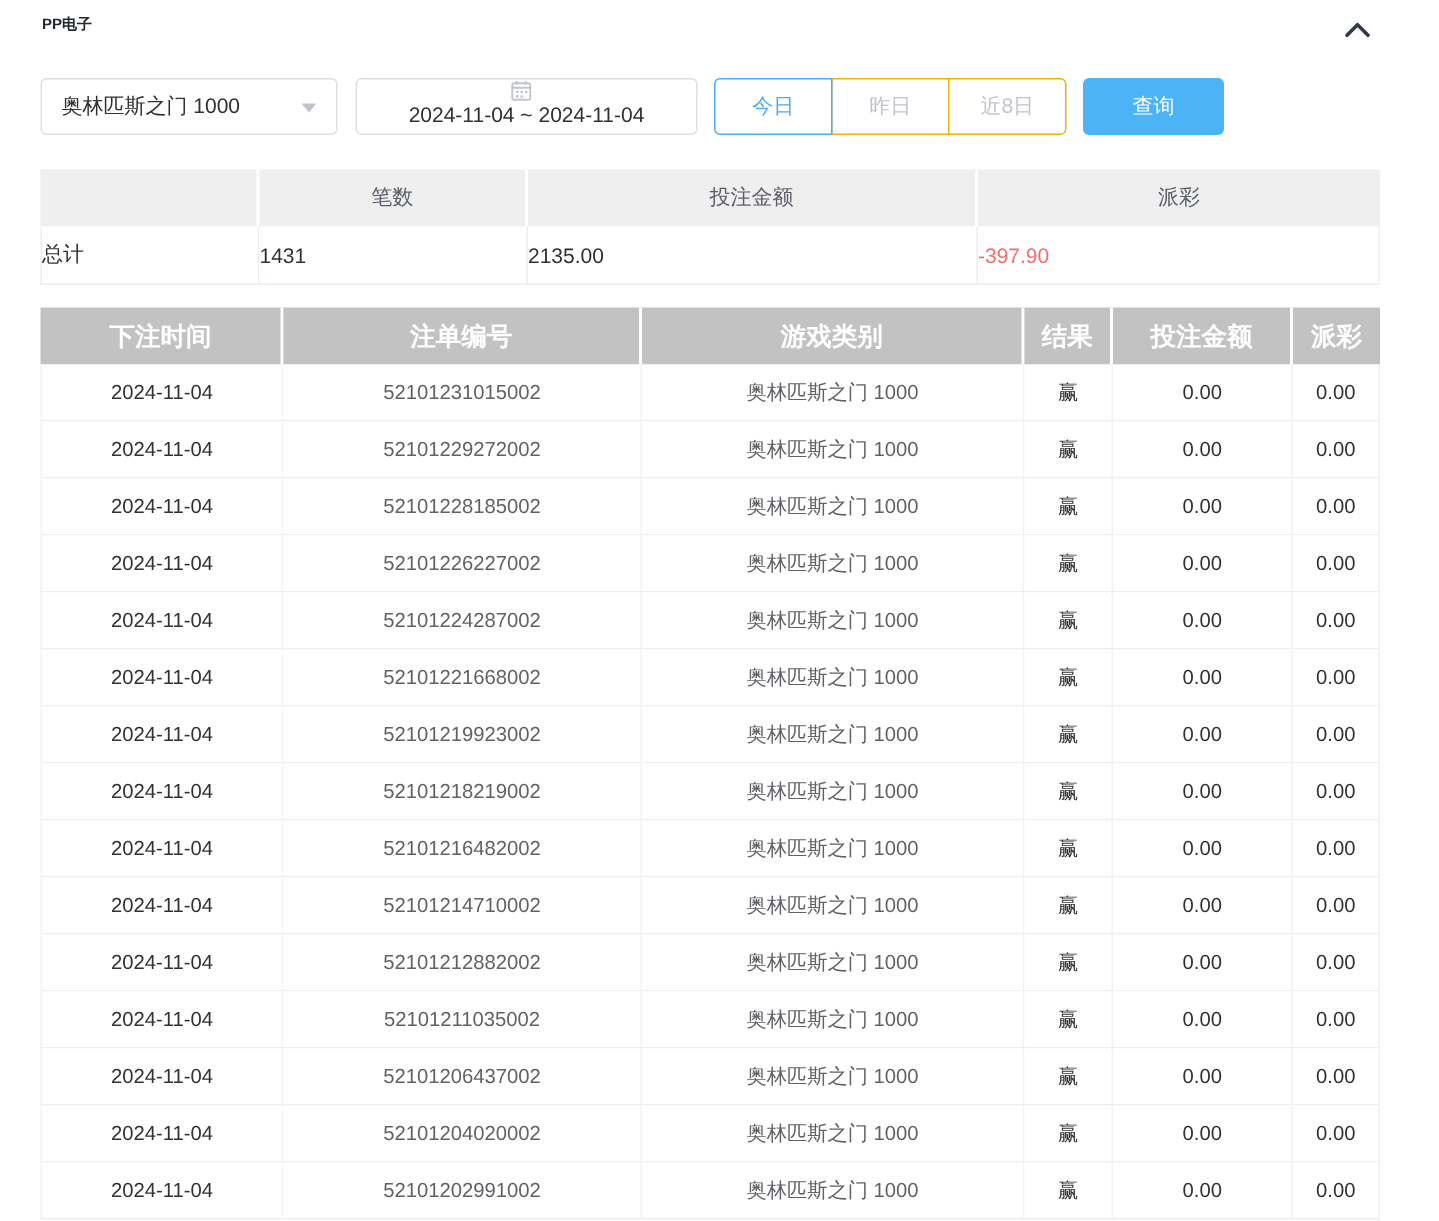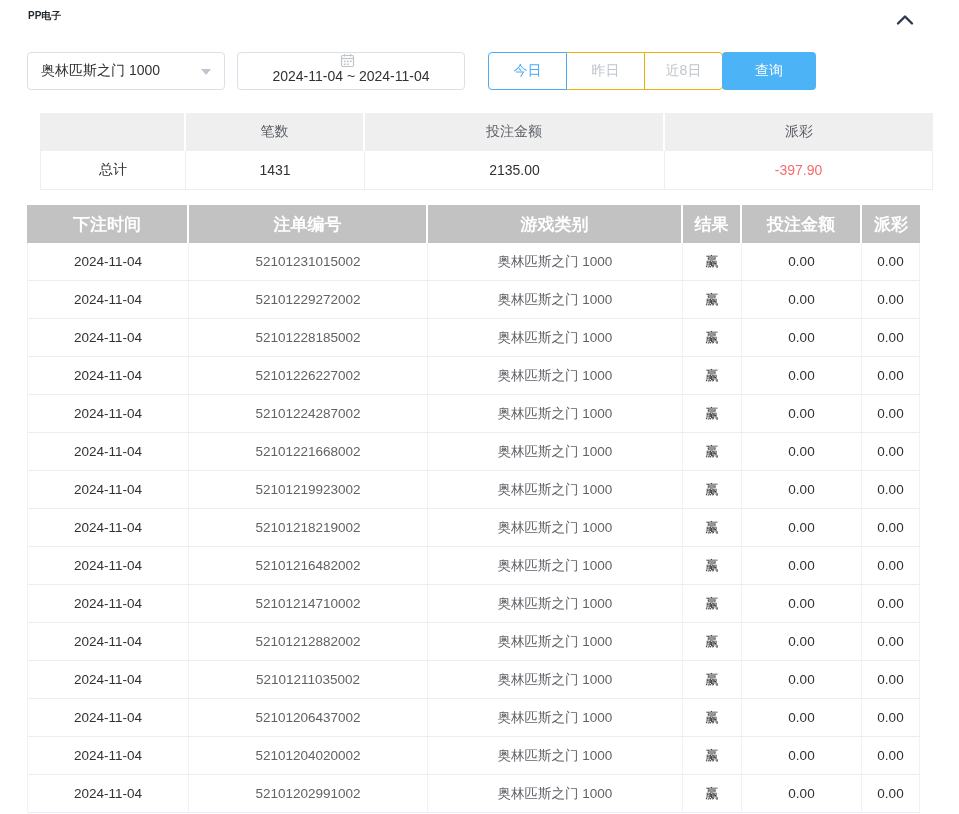--- a/index.html
+++ b/index.html
@@ -28,38 +28,38 @@
     position:absolute; left:237px; top:0; width:228px; height:38px;
     border:1px solid #dcdfe6; border-radius:4px; background:#fff;
     display:flex; align-items:center; padding:0 10px; font-size:14px; color:#303133; cursor:pointer;flex-direction:column;
   }
   .date-box .cal { margin-right:8px; flex:0 0 auto; display:flex; }
   .segment-group { position:absolute; left:476px; top:0; height:38px; display:flex; }
   .seg-btn {
     width:79px; height:38px; background:#fff; font-size:14px; cursor:pointer; padding:0;
     border:1px solid #eab308; color:#c0c4cc; margin-left:-1px;
   }
-  .seg-btn:first-child { margin-left:12px; border-radius:4px 0 0 4px; }
+  .seg-btn:first-child { margin-left:0; border-radius:4px 0 0 4px; }
   .seg-btn:last-child { border-radius:0 4px 4px 0; }
   .seg-btn.active { border:1px solid #4dabf5; color:#4dabf5; position:relative; z-index:2; }
   .query-btn {
     position:absolute; left:722px; top:0; width:94px; height:38px;
     background:#4db3f7; color:#fff; border:none; border-radius:4px; font-size:14px; cursor:pointer;
   }
 
   
   table { border-collapse:separate; border-spacing:0; table-layout:fixed; }
-  .summary-table { position:absolute; left:40px; top:113px; width:893px; }
+  .summary-table { position:absolute; left:27px; top:113px; width:893px; }
   .summary-table th {
     height:38px; background:#efefef; color:#5a5e66; font-weight:normal; font-size:14px;
     text-align:center; border-right:2px solid #ffffff; padding:0;
   }
   .summary-table th:last-child { border-right:none; }
   .summary-table td {
-    height:39px; background:#fff; font-size:14px; text-align:center; padding:0;
+    height:39px; background:#fff; font-size:14px; text-align:left; padding:0;
     border-bottom:1px solid #ebeef5; border-right:1px solid #ebeef5; color:#303133;
   }
   .summary-table td:first-child { border-left:1px solid #ebeef5; }
   .summary-table td.neg { color:#f56c6c; }
 
   .bet-table { position:absolute; left:27px; top:205px; width:893px; }
   .bet-table th {
     height:38px; background:#c2c2c2; color:#ffffff; font-weight:bold; font-size:17px;
     text-align:center; border-right:2px solid #ffffff; padding:0;
   }

